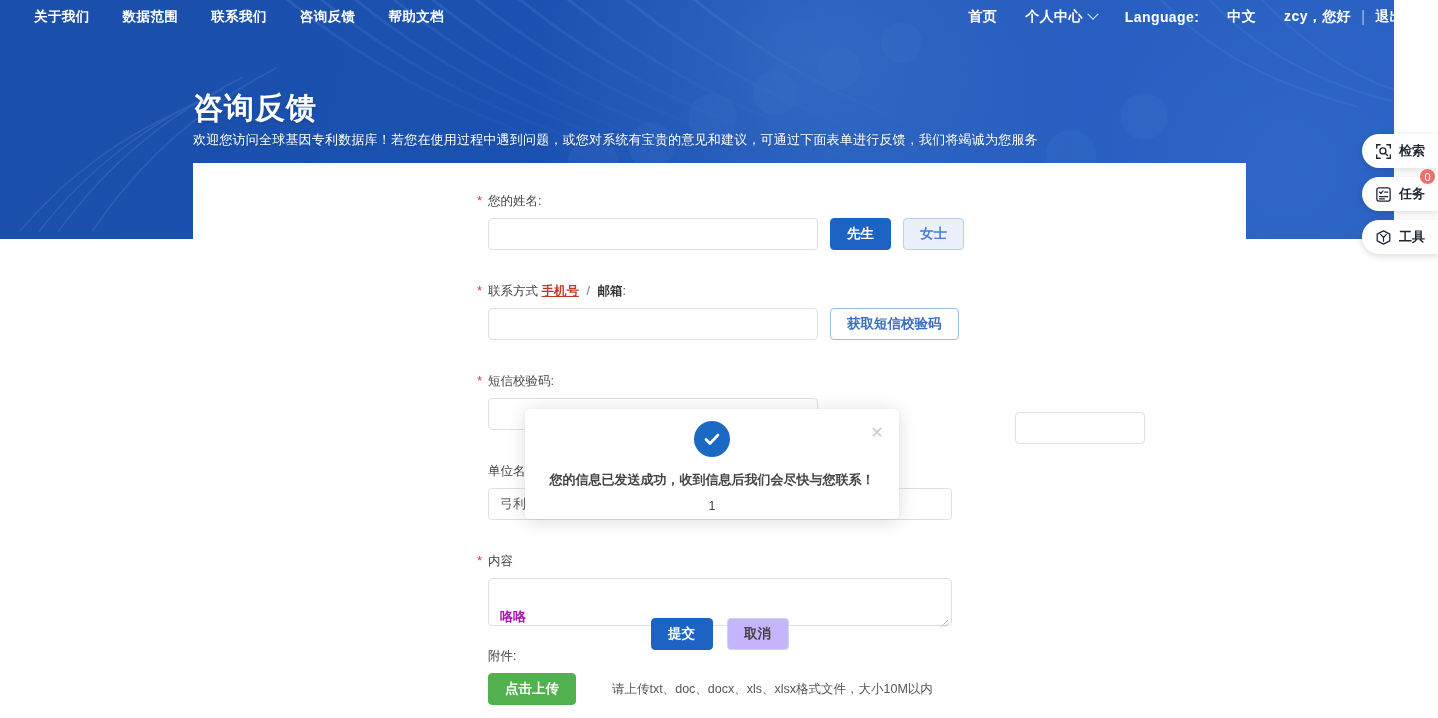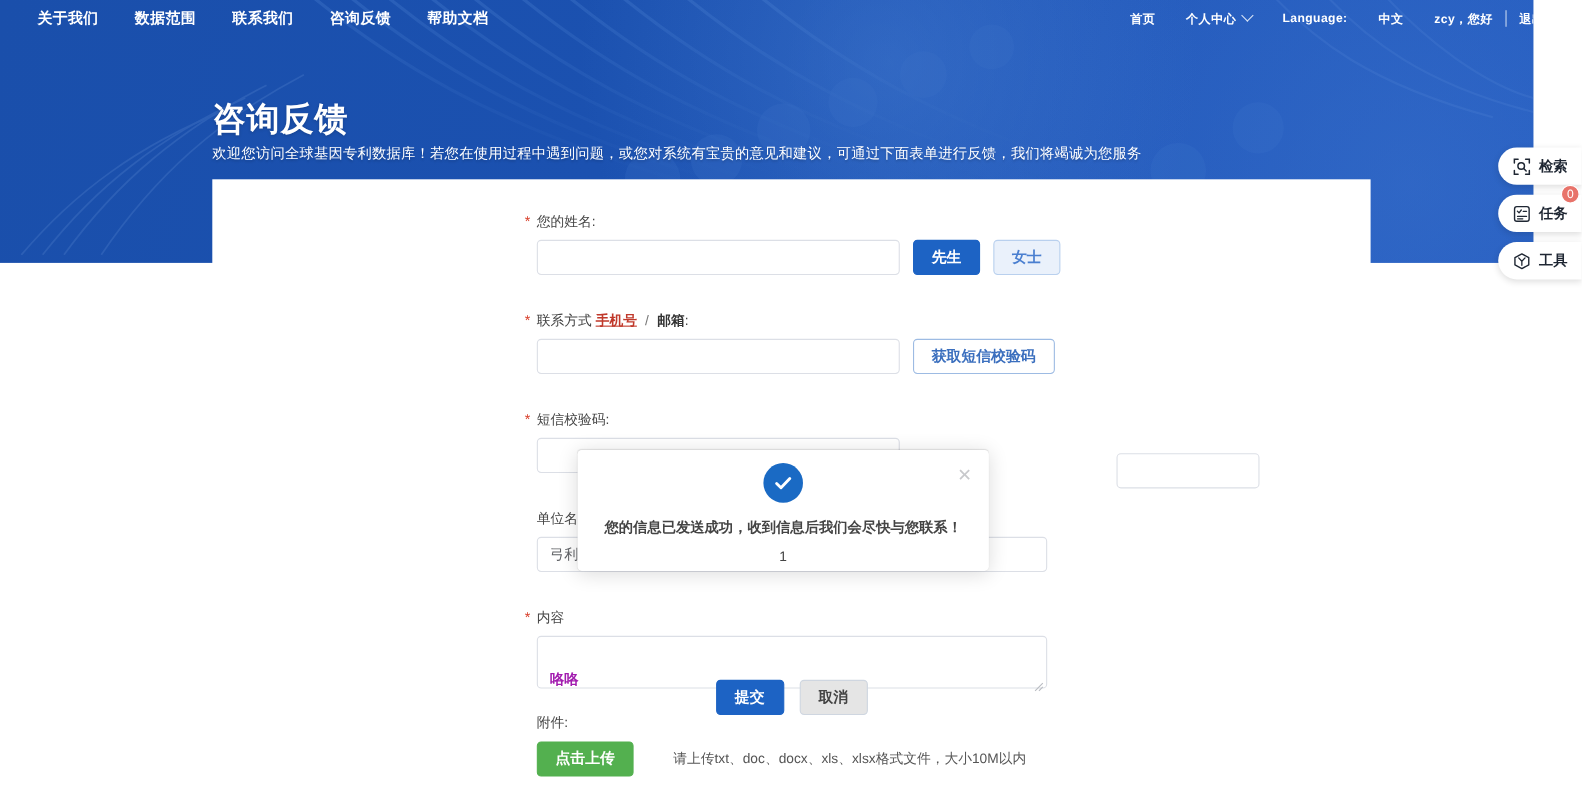--- a/index.html
+++ b/index.html
@@ -29,21 +29,21 @@
   .nav-left { display: flex; align-items: center; margin-left: 34px; gap: 33px; }
   .nav-left .nav-item {
     color: #ffffff; font-size: 13.5px; font-weight: bold; letter-spacing: .4px;
     cursor: pointer; white-space: nowrap;
   }
   .nav-right {
     margin-left: auto; display: flex; align-items: center;
     margin-right: 34px; gap: 0px; white-space: nowrap;
   }
   .nav-right .nav-item {
-    color: #ffffff; font-size: 11px; font-weight: bold; letter-spacing: .4px;
+    color: #ffffff; font-size: 14px; font-weight: bold; letter-spacing: .4px;
     cursor: pointer; margin-left: 28px; display: flex; align-items: center; gap: 6px;
   }
   .caret {
     display: inline-block; width: 8px; height: 8px;
     border-right: 1.4px solid #dbe6f7; border-bottom: 1.4px solid #dbe6f7;
     transform: rotate(45deg) translate(-2px,-2px);
   }
   .nav-lang-label { margin-left: 26px; }
   .nav-sep { color: #9fb9e4; margin: 0 10px; font-weight: normal; }
 
@@ -95,21 +95,21 @@
   .btn {
     height: 32px; border-radius: 4px; font-size: 13.5px; font-weight: bold;
     cursor: pointer; font-family: inherit; padding: 0 16px; border: 1px solid transparent;
     display: inline-flex; align-items: center; justify-content: center;
   }
   .btn-primary { background: #1d63c4; color: #fff; border-color: #1d63c4; }
   .btn-ghost-blue { background: #eaf1fb; color: #4a7fd0; border: 1px solid #b9d0ee; }
   .btn-outline { background: #fff; color: #3b6fbe; border: 1px solid #9dbbe3; }
   .btn-green { background: #53b04f; color: #fff; border-color: #53b04f; }
   .btn-submit { background: #1d63c4; color: #fff; border-color: #1d63c4; width: 62px; }
-  .btn-cancel { background: #e5e5e5; color: #444; border: 1px solid #cfd6e0; width: 62px; }
+  .btn-cancel { background: #c4b5fd; color: #444; border: 1px solid #cfd6e0; width: 62px; }
   .field-gap { height: 33px; }
 
   .ta-wrap { position: relative; width: 464px; }
   textarea.ta {
     width: 464px; height: 48px; border: 1px solid #dcdfe6; border-radius: 4px;
     padding: 7px 11px; font-size: 13px; color: #606266; resize: none;
     font-family: inherit; outline: none; line-height: 1.5;
   }
   .ta-text {
     position: absolute; left: 12px; bottom: 4px; font-size: 13px;

